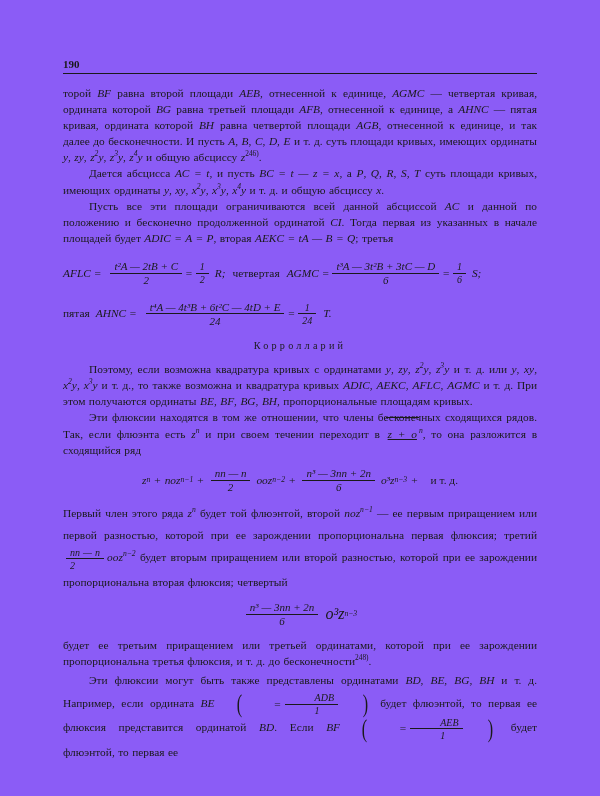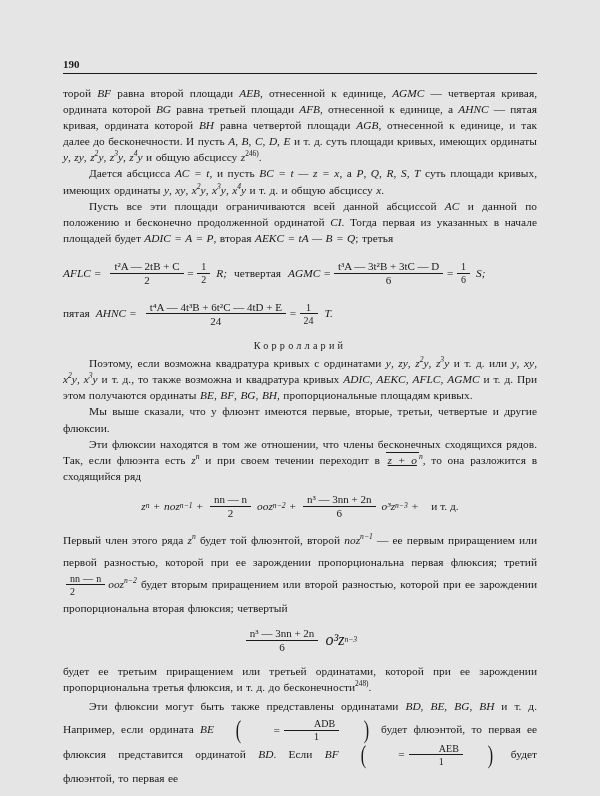--- a/index.html
+++ b/index.html
@@ -11,21 +11,21 @@
     width: 600px;
     height: 796px;
     font-family: "Liberation Serif", "DejaVu Serif", serif;
     color: #1a1a1a;
     overflow: hidden;
   }
   .page {
     position: relative;
     width: 600px;
     height: 796px;
-    background: #e5e5e5;
+    background: #8b5cf6;
     box-sizing: border-box;
     padding: 0;
   }
   .content {
     position: absolute;
     left: 63px;
     top: 58px;
     width: 474px;
   }
 
@@ -81,34 +81,35 @@
     vertical-align: super;
     line-height: 0;
     font-style: italic;
   }
 
   
   .heading {
     text-align: center;
     font-size: 10.2px;
     letter-spacing: 3.2px;
-    margin: 13px 0 4px 0;
+    margin: 13px 0 10px 0;
   }
   .heading-italic {
     text-align: center;
     font-size: 9.2px;
     font-style: italic;
     letter-spacing: 1.6px;
     margin: 14px 0 8px 0;
   }
   .frac {
     display: inline-flex;
     flex-direction: column;
     align-items: center;
     vertical-align: middle;
+    font-style: italic;
     margin: 0 3px;
     line-height: 1.12;
   }
   .frac > .num {
     padding: 0 4px 0.5px 4px;
     font-size: 11px;
     white-space: nowrap;
   }
   .frac > .den {
     border-top: 1.1px solid #1a1a1a;
@@ -126,21 +127,21 @@
     font-size: 11.4px;
     line-height: 17px;
     display: flex;
     align-items: center;
     flex-wrap: nowrap;
   }
   .eqline .lead { margin-right: 6px; }
 
   .overbar {
     border-top: 1.1px solid #1a1a1a;
-    padding: 1px 2px 0 2px;
+    padding: 10px 2px 0 2px;
     font-style: italic;
     text-decoration: underline;
   }
 
   .paren-frac {
     display: inline-flex;
     align-items: center;
     vertical-align: middle;
   }
   .bigparen {
@@ -224,21 +225,20 @@
         <span class="num">1</span>
         <span class="den">24</span>
       </span>
       <span class="it" style="margin-left:4px">T.</span>
     </div>
 
     <div class="heading">Корролларий</div>
     <p class="body indent"><span>Поэтому, если возможна квадратура кривых с ординатами </span><i>y</i><span>, </span><i>zy</i><span>, </span><i>z</i><sup class="ex">2</sup><i>y</i><span>, </span><i>z</i><sup class="ex">3</sup><i>y</i><span> и т. д. или </span><i>y</i><span>, </span><i>xy</i><span>, </span><i>x</i><sup class="ex">2</sup><i>y</i><span>, </span><i>x</i><sup class="ex">3</sup><i>y</i><span> и т. д., то также возможна и квадратура кривых </span><i>ADIC</i><span>, </span><i>AEKC</i><span>, </span><i>AFLC</i><span>, </span><i>AGMC</i><span> и т. д. При этом получаются ординаты </span><i>BE</i><span>, </span><i>BF</i><span>, </span><i>BG</i><span>, </span><i>BH</i><span>, пропорциональные площадям кривых.</span></p>
 
 
-    <p class="body indent"><span>Мы выше сказали, что у флюэнт имеются первые, вторые, третьи, четвертые и другие флюксии.</span></p>
 
     <p class="body indent"><span>Эти флюксии находятся в том же отношении, что члены бесконечных сходящихся рядов. Так, если флюэнта есть </span><i>z</i><sup class="ex">n</sup><span> и при своем течении переходит в </span><span class="overbar">z + o</span><sup class="ex">n</sup><span>, то она разложится в сходящийся ряд</span></p>
 
     <div class="series">
       <i>z</i>
         <sup class="ex">n</sup>
       <span class="op">+</span>
       <i>noz</i>
         <sup class="ex">n−1</sup>
       <span class="op">+</span>

